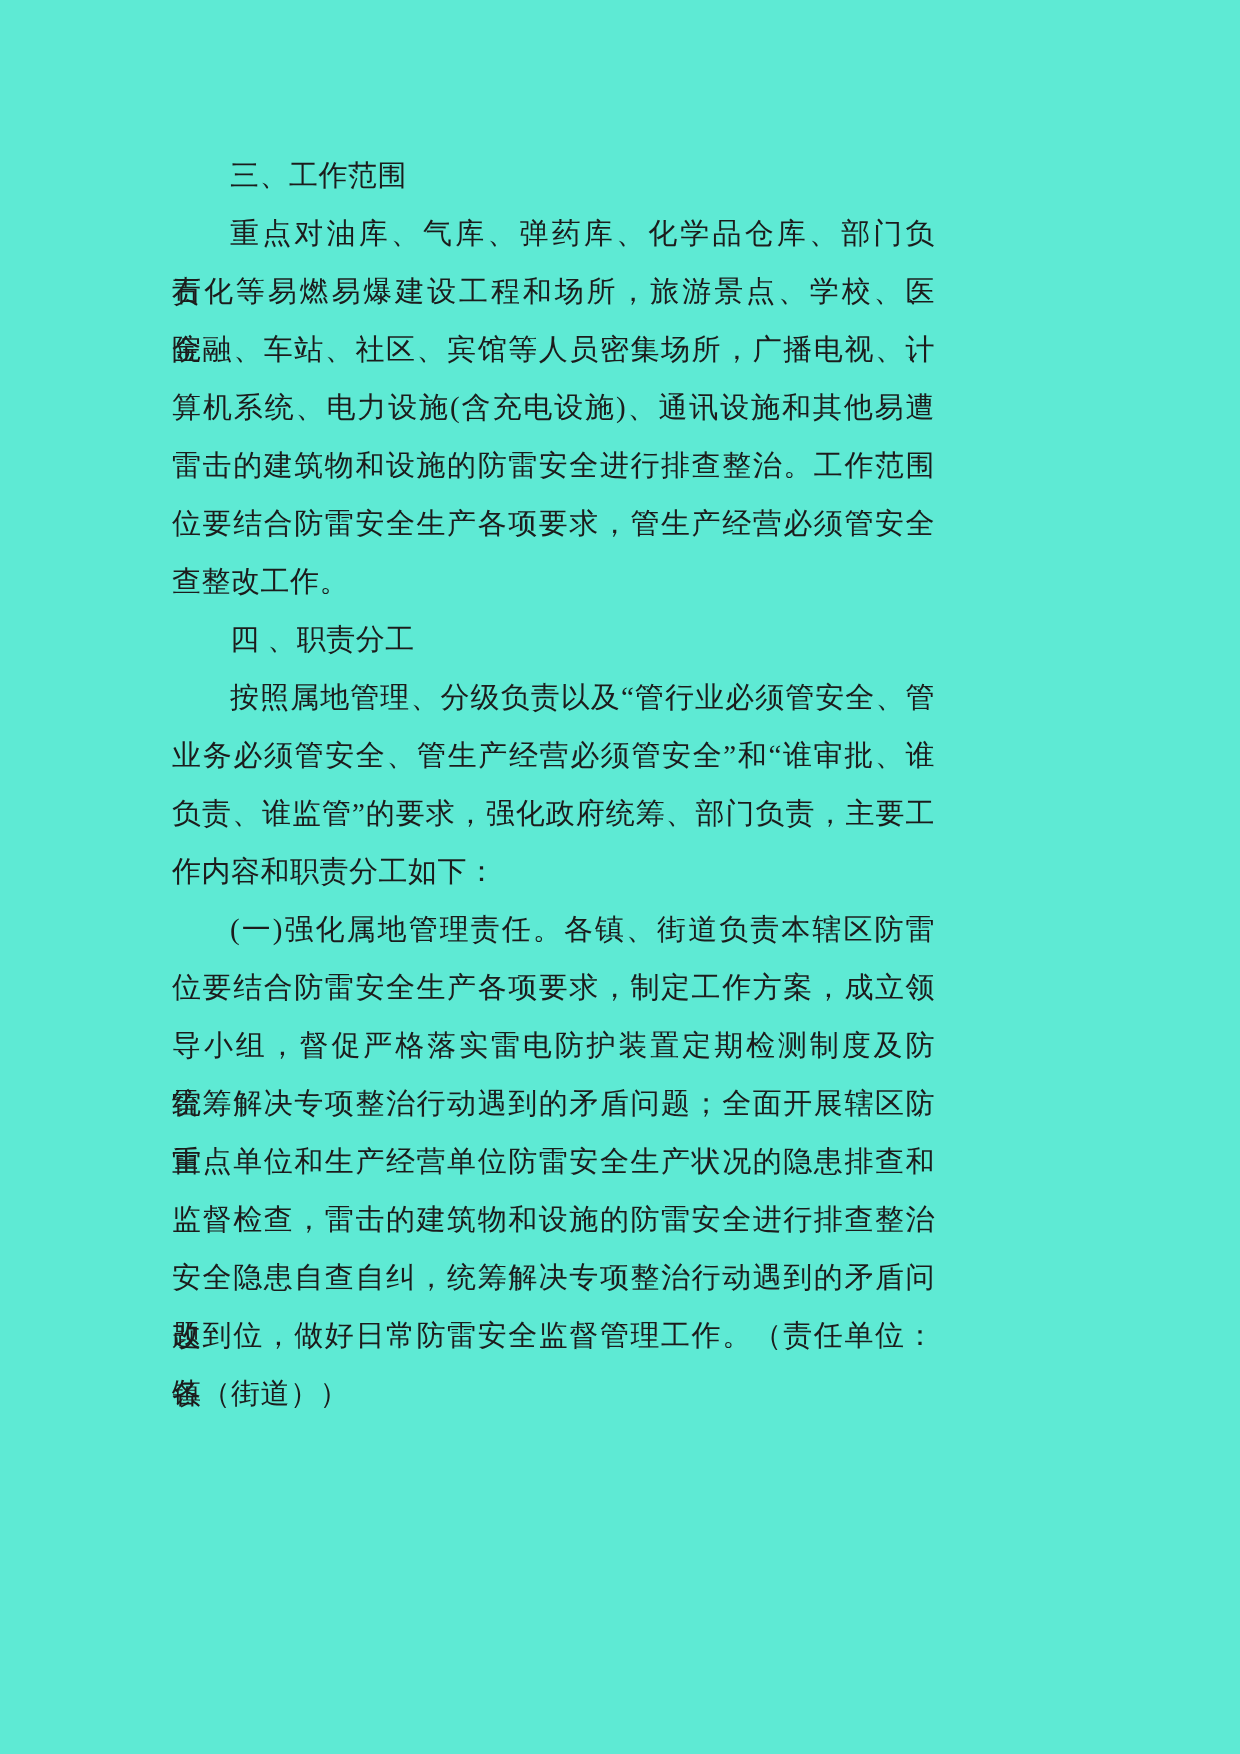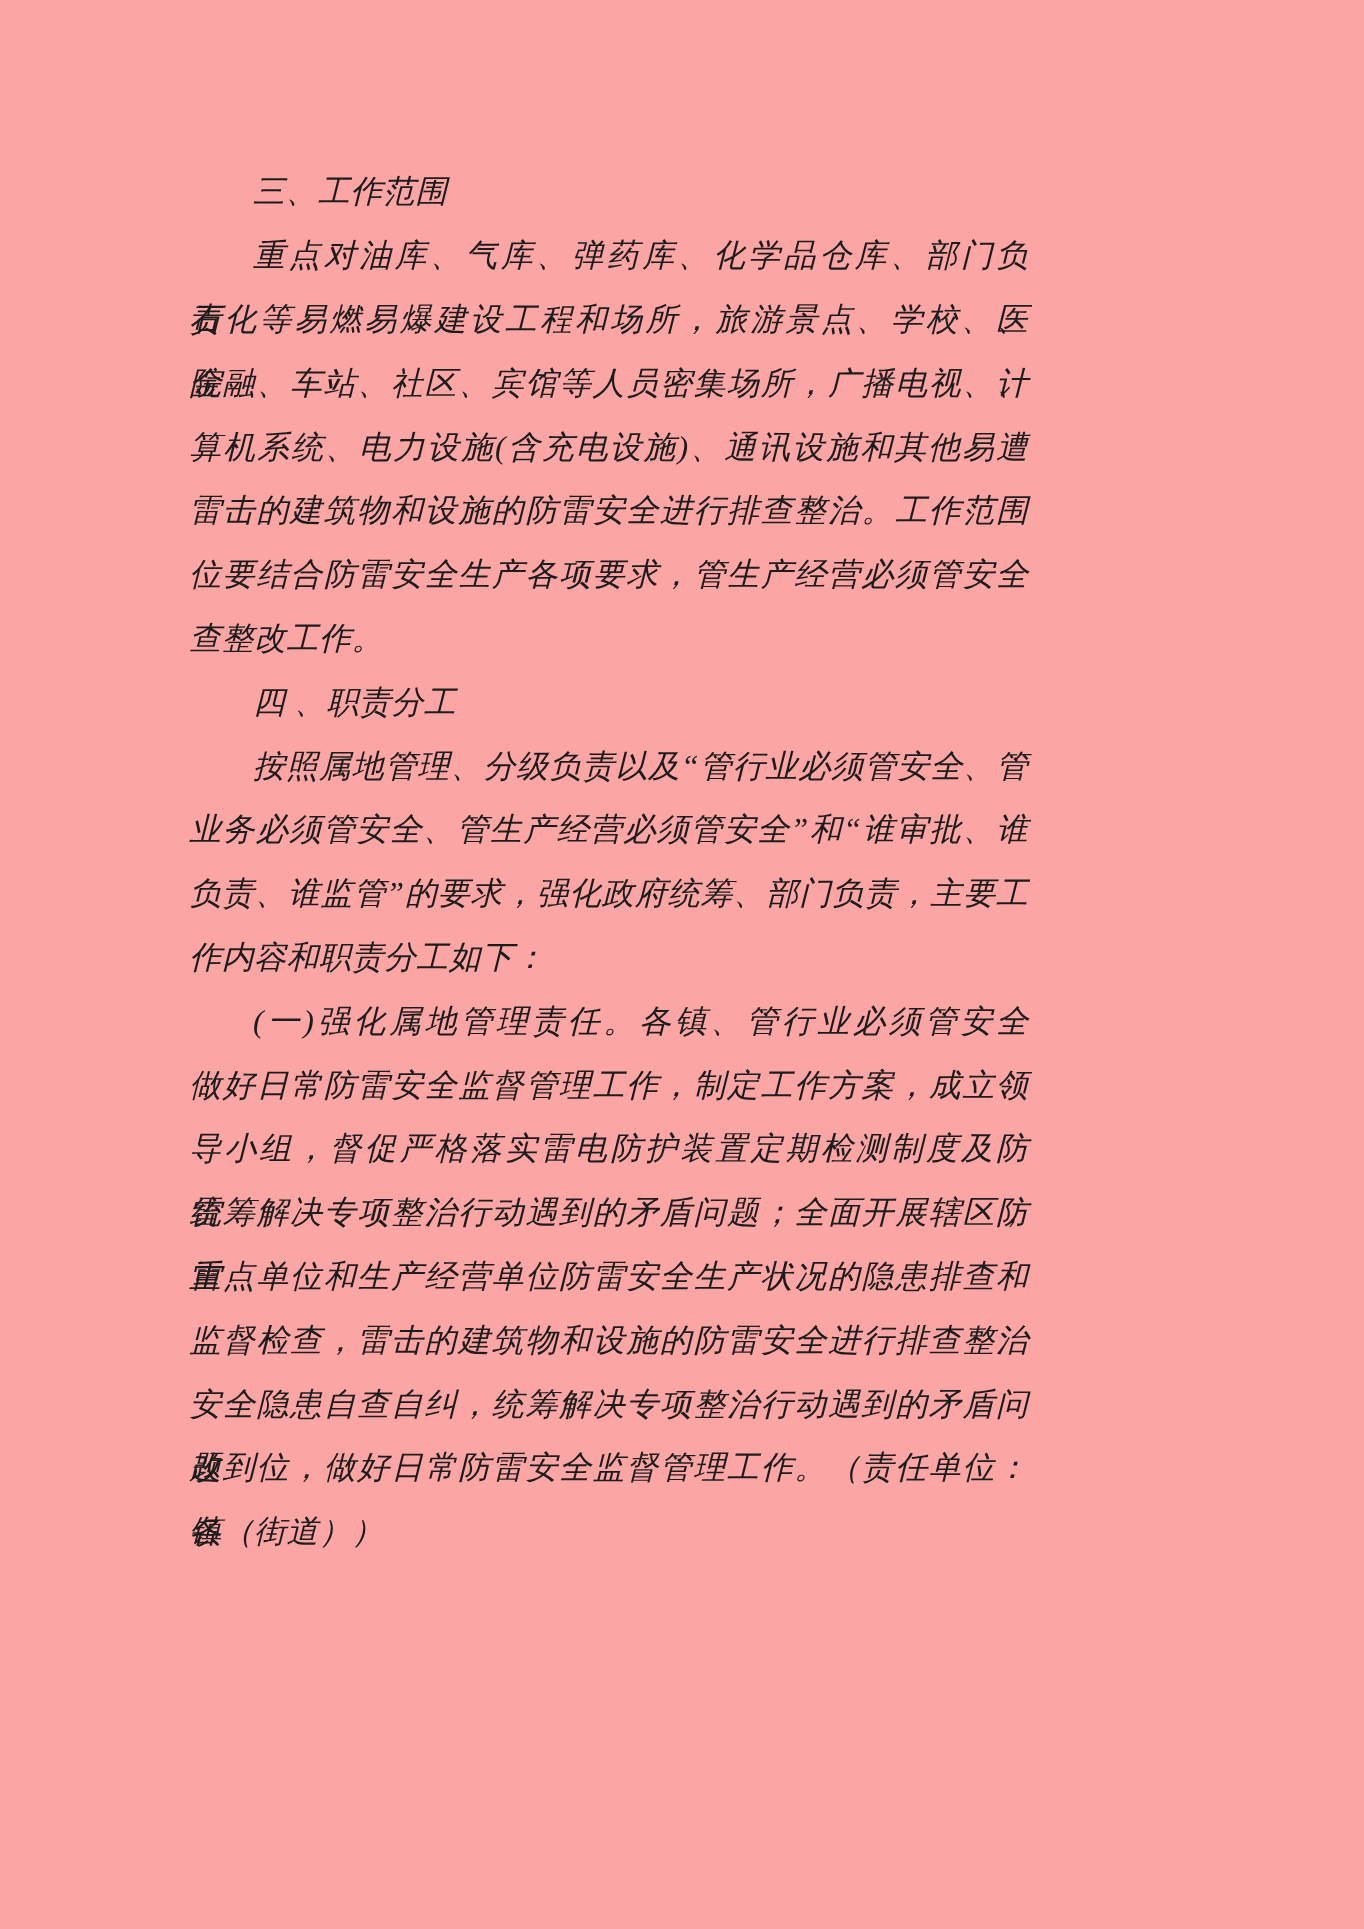--- a/index.html
+++ b/index.html
@@ -4,24 +4,23 @@
 <style>
   html, body {
     margin: 0;
     padding: 0;
     background: #ffffff;
   }
   .page {
     position: relative;
     width: 1240px;
     height: 1754px;
-    background: #fca5a5;
+    background: #5eead4;
     overflow: hidden;
     font-family: "Liberation Serif", "DejaVu Serif", serif;
-    font-style: italic;
   }
   .text-block {
     position: absolute;
     left: 172px;
     top: 146px;
     width: 763px;
     color: #1c1c1c;
   }
   .line {
     font-size: 29px;
@@ -50,22 +49,22 @@
     <div class="line fill">金融、车站、社区、宾馆等人员密集场所，广播电视、计</div>
     <div class="line fill">算机系统、电力设施(含充电设施)、通讯设施和其他易遭</div>
     <div class="line fill">雷击的建筑物和设施的防雷安全进行排查整治。工作范围</div>
     <div class="line fill">位要结合防雷安全生产各项要求，管生产经营必须管安全</div>
     <div class="line">查整改工作。</div>
     <div class="line indent">四 、职责分工</div>
     <div class="line indent fill">按照属地管理、分级负责以及“管行业必须管安全、管</div>
     <div class="line fill">业务必须管安全、管生产经营必须管安全”和“谁审批、谁</div>
     <div class="line fill">负责、谁监管”的要求，强化政府统筹、部门负责，主要工</div>
     <div class="line">作内容和职责分工如下：</div>
-    <div class="line indent fill">(一)强化属地管理责任。各镇、管行业必须管安全</div>
-    <div class="line fill">做好日常防雷安全监督管理工作，制定工作方案，成立领</div>
+    <div class="line indent fill">(一)强化属地管理责任。各镇、街道负责本辖区防雷</div>
+    <div class="line fill">位要结合防雷安全生产各项要求，制定工作方案，成立领</div>
     <div class="line fill">导小组，督促严格落实雷电防护装置定期检测制度及防雷，</div>
     <div class="line fill">统筹解决专项整治行动遇到的矛盾问题；全面开展辖区防雷</div>
     <div class="line fill">重点单位和生产经营单位防雷安全生产状况的隐患排查和</div>
     <div class="line fill">监督检查，雷击的建筑物和设施的防雷安全进行排查整治</div>
     <div class="line fill">安全隐患自查自纠，统筹解决专项整治行动遇到的矛盾问题</div>
     <div class="line fill">改到位，做好日常防雷安全监督管理工作。（责任单位：各</div>
     <div class="line">镇（街道））</div>
   </div>
 </div>
 

